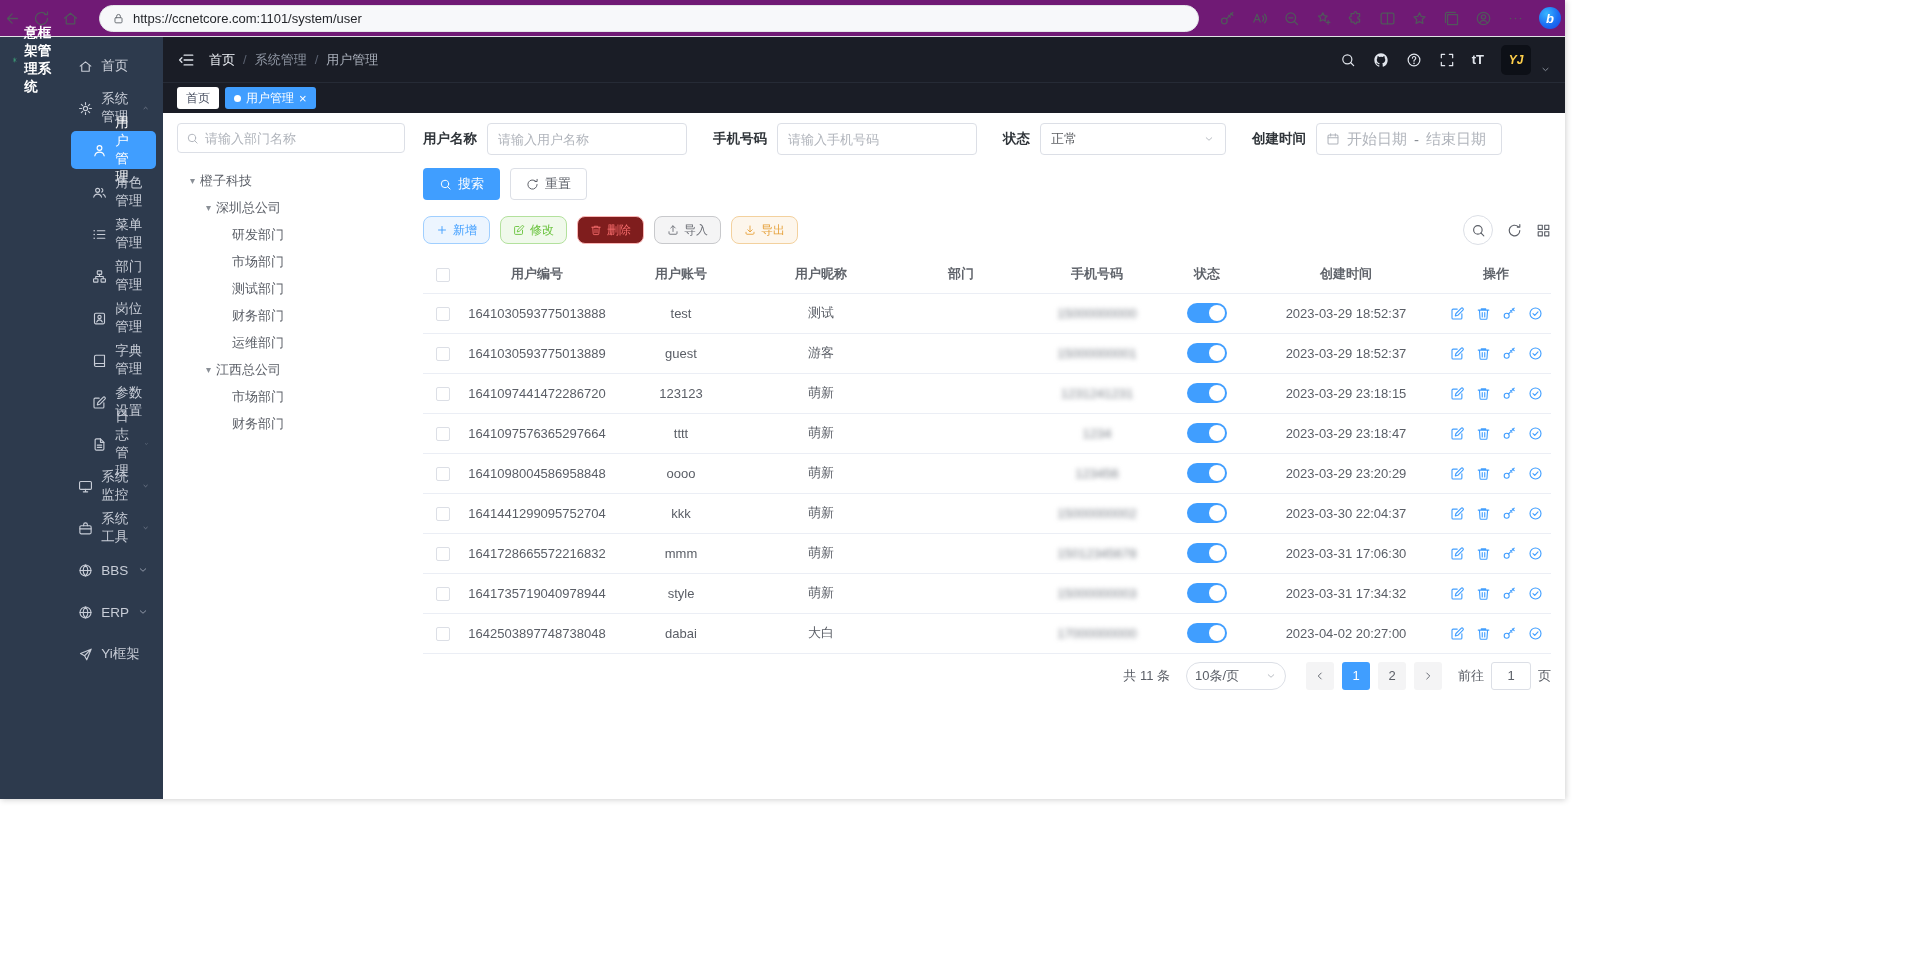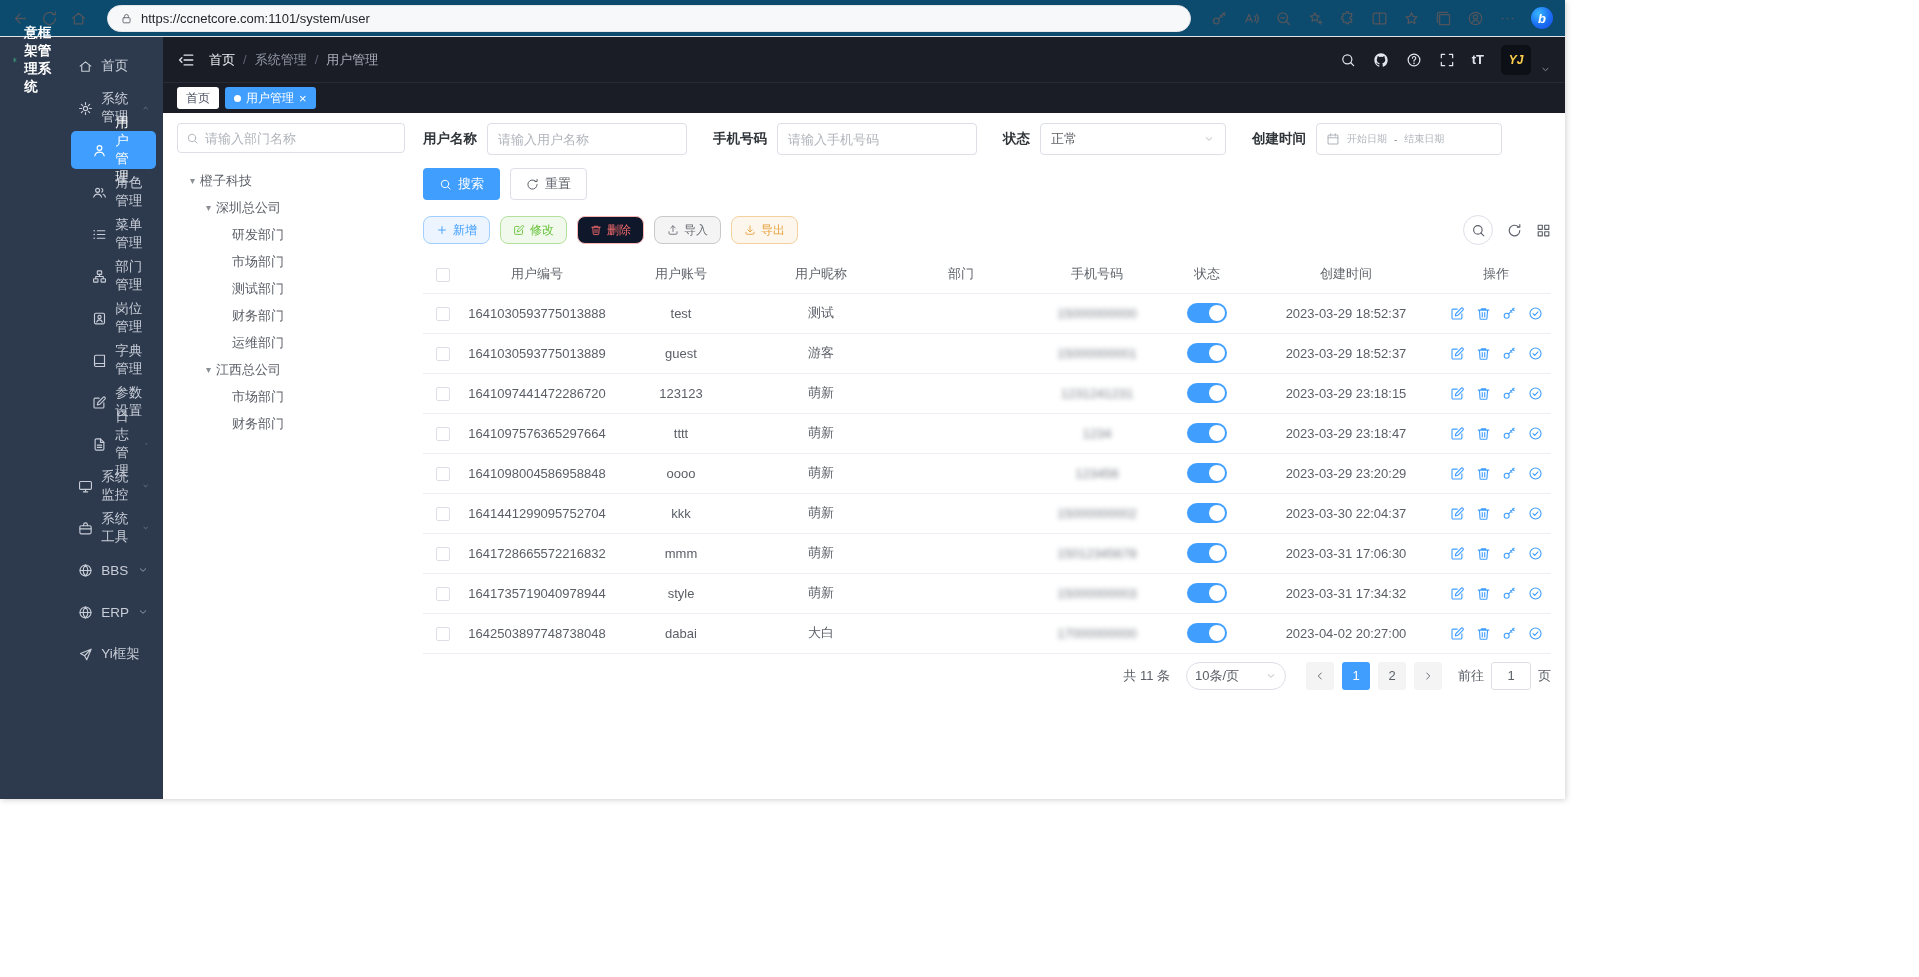--- a/index.html
+++ b/index.html
@@ -1,20 +1,20 @@
 <!DOCTYPE html>
 <html><head>
 <meta charset="utf-8">
 <style>
 *{margin:0;padding:0;box-sizing:border-box}
 html,body{width:1919px;height:977px;background:#fff;font-family:"Liberation Sans","DejaVu Sans",sans-serif;overflow:hidden}
 .window{position:absolute;left:0;top:0;width:1565px;height:799px;background:#fff;box-shadow:1px 1px 6px rgba(0,0,0,.18);overflow:hidden}
 [data-icon] svg,.icon svg,.ra svg,.b-icon svg,.t-icon svg{display:block;width:100%;height:100%}
 
-.browser-bar{height:37px;display:flex;align-items:center;gap:12px;padding:0 12px;background:#0c4a6e;border-bottom:1px solid #e1e3e6}
+.browser-bar{height:37px;display:flex;align-items:center;gap:12px;padding:0 4px;background:#701a75;border-bottom:1px solid #e1e3e6}
 .b-icon{width:17px;height:17px;color:#52565c;flex:none;cursor:pointer}
 .address{flex:1;height:27px;background:#f7f8fa;border:1px solid #e4e6e9;border-radius:14px;display:flex;align-items:center;gap:8px;padding:0 12px;margin:0 8px;cursor:text}
 .address .b-icon{width:13px;height:13px;color:#6a6f75}
 .url{font-size:13px;color:#24262b}
 .browser-right{display:flex;align-items:center;gap:15px}
 .bing-logo{width:22px;height:22px;border-radius:50%;background:radial-gradient(circle at 35% 30%,#37b6ff 0%,#1b6ef3 55%,#174ae4 100%);color:#fff;font-weight:bold;font-style:italic;font-size:13px;display:flex;align-items:center;justify-content:center;cursor:pointer}
 
 .app{display:flex;height:762px}
 .sidebar{width:163px;background:#2d3a4d;flex:none;display:flex;}
 .logo-row{height:46px;display:flex;align-items:center;gap:7px;padding:0 12px;color:#fff;font-size:13.5px;font-weight:bold}
@@ -56,44 +56,44 @@
 .right-panel{flex:1;min-width:0;display:flex;flex-direction:column}
 
 .filter-row{display:flex;align-items:center;gap:26px;height:32px;flex:none}
 .f-group{display:flex;align-items:center;gap:10px}
 .f-label{font-size:13.5px;color:#2f3439;font-weight:bold;white-space:nowrap}
 .f-input{height:32px;border:1px solid #dcdfe6;border-radius:4px;padding:0 10px;font-size:13px;color:#606266;outline:none}
 .f-input::placeholder{color:#b0b4bb}
 .w200{width:200px}
 .f-select{width:186px;height:32px;border:1px solid #dcdfe6;border-radius:4px;display:flex;align-items:center;justify-content:space-between;padding:0 10px;font-size:13px;color:#606266;cursor:pointer}
 .f-select .cd{width:12px;height:12px;color:#b0b4bb}
-.f-date{width:186px;height:32px;border:1px solid #dcdfe6;border-radius:4px;display:flex;align-items:center;gap:7px;padding:0 9px;font-size:10px;color:#b0b4bb;cursor:pointer}
+.f-date{width:186px;height:32px;border:1px solid #dcdfe6;border-radius:4px;display:flex;align-items:center;gap:7px;padding:0 9px;font-size:15px;color:#b0b4bb;cursor:pointer}
 .f-date .cal{width:14px;height:14px;flex:none}
 .f-date .d-sep{color:#8a8f96}
 
 .btn-row{display:flex;gap:10px;margin-top:13px;flex:none}
 .btn{height:32px;border-radius:4px;display:inline-flex;align-items:center;gap:6px;padding:0 15px;font-size:13px;cursor:pointer;border:1px solid transparent}
 .btn .bi{width:13px;height:13px}
 .btn-primary{background:#409eff;color:#fff}
 .btn-default{background:#fff;border-color:#dcdfe6;color:#5a5e66}
 .toolbar-row{display:flex;align-items:center;margin-top:15px;flex:none}
 .tool-btns{display:flex;gap:10px}
 .pbtn{height:28px;border-radius:8px;display:inline-flex;align-items:center;gap:5px;padding:0 12px;font-size:12px;border:1px solid;cursor:pointer}
 .pbtn .bi{width:12px;height:12px}
 .pbtn-add{background:#ecf5ff;border-color:#a0cfff;color:#409eff}
 .pbtn-edit{background:#f0f9eb;border-color:#b3e19d;color:#67c23a}
-.pbtn-del{background:#0f172a;border-color:#fab6b6;color:#f56c6c}
+.pbtn-del{background:#7f1d1d;border-color:#fab6b6;color:#f56c6c}
 .pbtn-import{background:#f4f4f5;border-color:#c8c9cc;color:#6b6e76}
 .pbtn-export{background:#fdf6ec;border-color:#f3d19e;color:#e6a23c}
 .tool-icons{margin-left:auto;display:flex;align-items:center;gap:14px;color:#5a5e66}
 .circle-icon{width:30px;height:30px;border:1px solid #dcdfe6;border-radius:50%;display:flex;align-items:center;justify-content:center;cursor:pointer}
 .ci,.plain-icon{width:15px;height:15px;cursor:pointer}
 
 .user-table{width:100%;border-collapse:collapse;margin-top:11px;table-layout:fixed;font-size:13px;flex:none}
-.user-table th{height:37px;font-weight:normal;color:#60646b;border-bottom:1px solid #ebeef5;text-align:center;white-space:nowrap;cursor:default}
+.user-table th{height:37px;font-weight:bold;color:#60646b;border-bottom:1px solid #ebeef5;text-align:center;white-space:nowrap;cursor:default}
 .user-table td{height:40px;color:#5a5e66;border-bottom:1px solid #ebeef5;text-align:center;white-space:nowrap;overflow:hidden}
 .checkbox{display:inline-block;width:14px;height:14px;border:1px solid #dcdfe6;border-radius:2px;background:#fff;vertical-align:middle;cursor:pointer}
 .toggle{display:inline-block;width:40px;height:20px;border-radius:10px;background:#409eff;position:relative;cursor:pointer;vertical-align:middle}
 .toggle::after{content:"";position:absolute;right:2px;top:2px;width:16px;height:16px;border-radius:50%;background:#fff}
 .phone-blur{display:inline-block;filter:blur(2.6px);color:#7d828a}
 .row-actions{display:inline-flex;gap:11px;color:#409eff;vertical-align:middle}
 .ra{width:15px;height:15px;cursor:pointer}
 
 .pagination{display:flex;align-items:center;justify-content:flex-end;gap:8px;margin-top:8px;font-size:13px;color:#5a5e66;flex:none}
 .pg-total{margin-right:8px}

